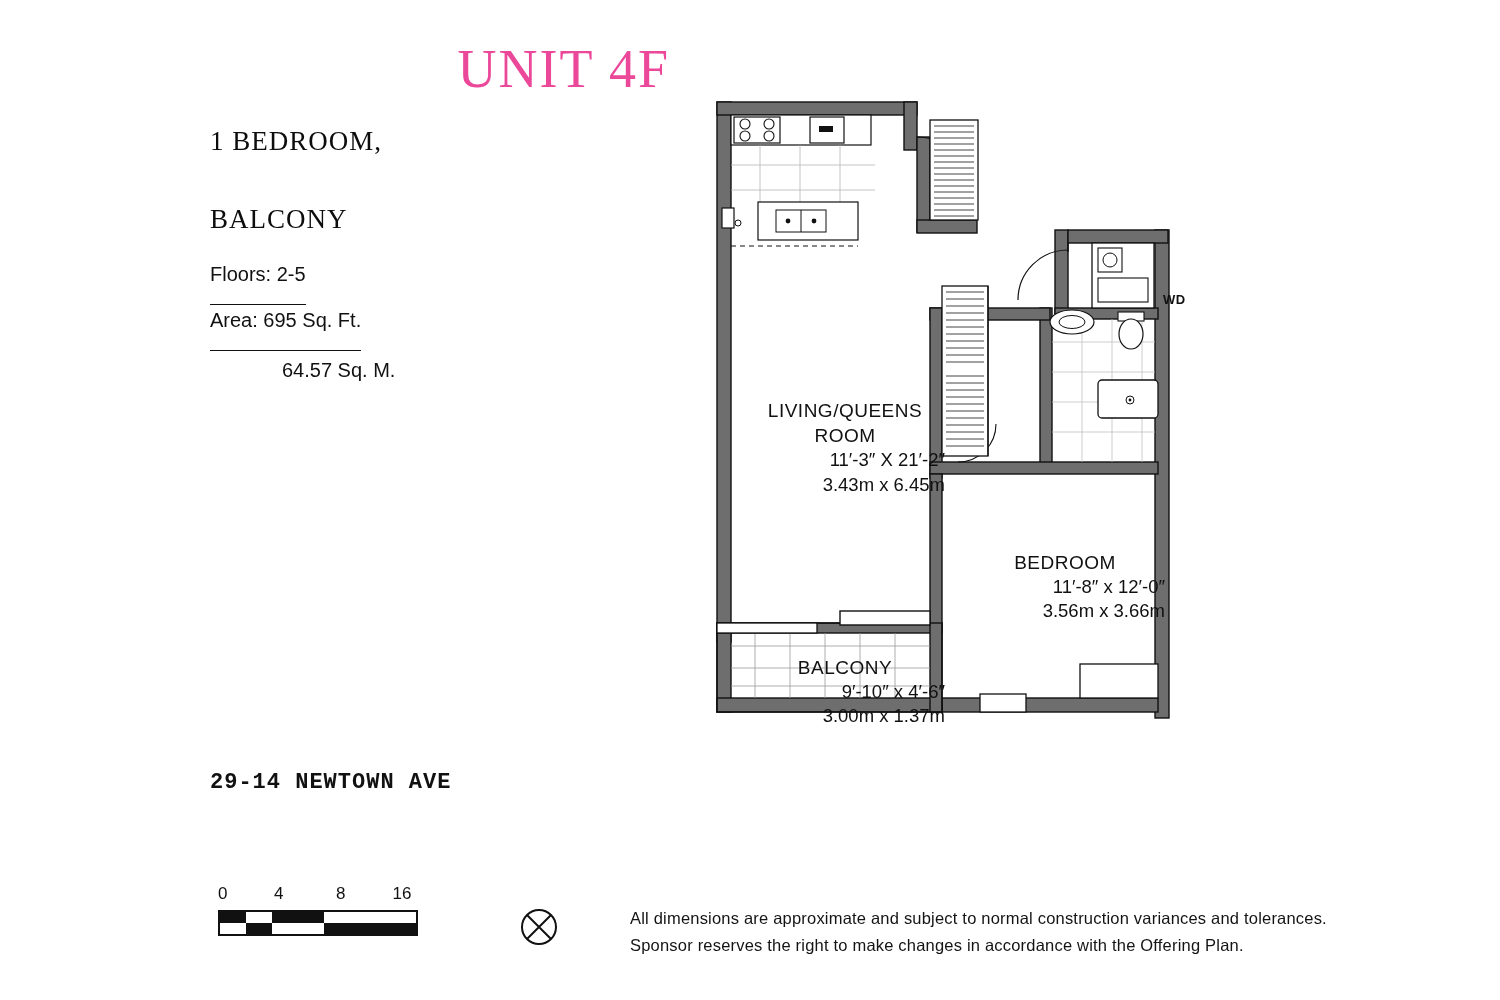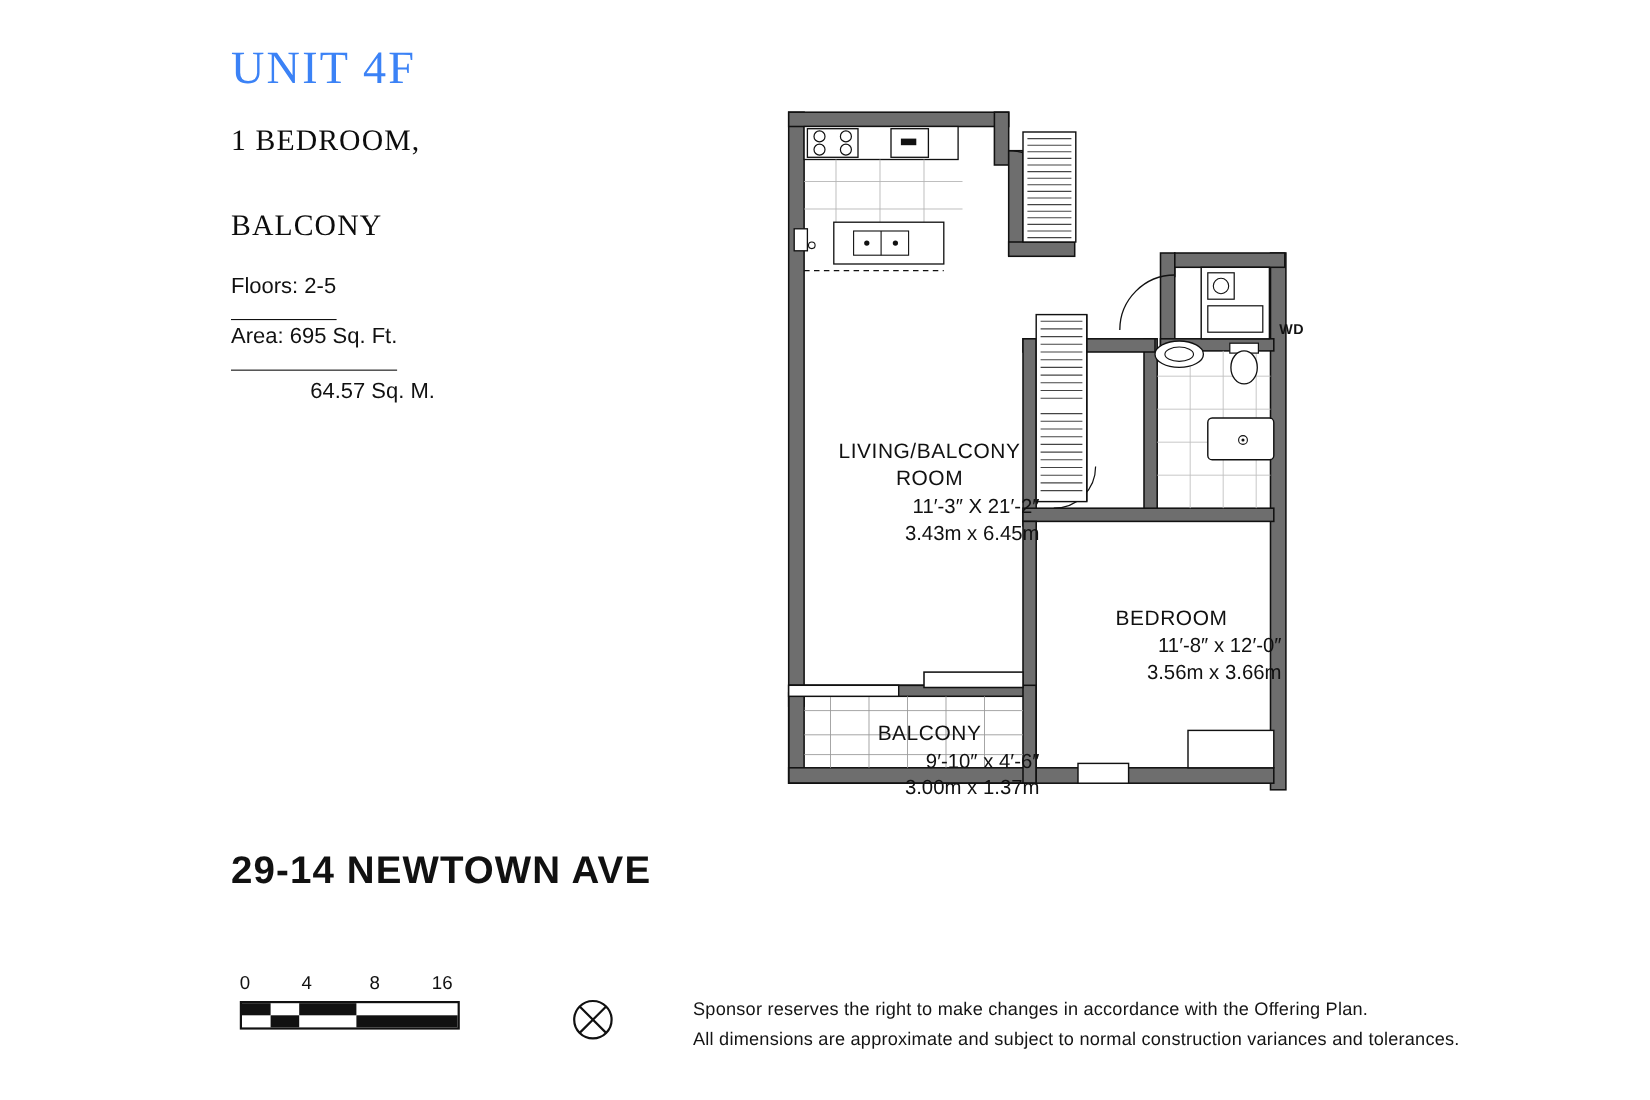--- a/index.html
+++ b/index.html
@@ -19,25 +19,26 @@
 
   
   .title-block {
     position: absolute;
     left: 210px;
     top: 38px;
     width: 460px;
   }
   .unit-title {
     font-family: "Liberation Serif", serif;
-    font-size: 42px;
+    font-size: 54px;
     letter-spacing: 2px;
     font-weight: 400;
     margin: 0 0 22px 0;
-    color: #3b82f6;
+    color: #ec4899;
+    text-align: right;
   }
   .unit-sub {
     font-family: "Liberation Serif", serif;
     font-size: 27px;
     letter-spacing: 1px;
     line-height: 1.45;
     margin: 0;
     color: #0d0d0d;
   }
   .meta {
@@ -54,22 +55,22 @@
   .meta-row2 {
     padding-left: 72px;
     margin-top: 4px;
   }
 
   
   .address {
     position: absolute;
     left: 210px;
     top: 768px;
-    font-family: Liberation Sans, sans-serif;
-    font-size: 35px;
+    font-family: Liberation Mono, monospace;
+    font-size: 22px;
     font-weight: 700;
     letter-spacing: 1px;
     line-height: 1.35;
   }
 
   
   .scalebar {
     position: absolute;
     left: 218px;
     top: 884px;
@@ -197,22 +198,22 @@
   </div>
 
   <div class="north">
     <svg width="42" height="42" viewBox="0 0 42 42">
       <circle cx="21" cy="21" r="17" fill="#ffffff" stroke="#111111" stroke-width="2"></circle>
       <path d="M9 9 L33 33 M33 9 L9 33" stroke="#111111" stroke-width="2"></path>
     </svg>
   </div>
 
   <div class="disclaimer">
+    <div>All dimensions are approximate and subject to normal construction variances and tolerances.</div>
     <div>Sponsor reserves the right to make changes in accordance with the Offering Plan.</div>
-    <div>All dimensions are approximate and subject to normal construction variances and tolerances.</div>
   </div>
 
   <div class="plan">
     <svg width="500" height="650" viewBox="0 0 500 650">
       <g>
 
         <rect x="17" y="12" width="14" height="540" fill="#6e6e6e" stroke="#111" stroke-width="1.4"></rect>
 
         <rect x="17" y="12" width="200" height="13" fill="#6e6e6e" stroke="#111" stroke-width="1.4"></rect>
 
@@ -369,21 +370,21 @@
         <rect x="280" y="604" width="46" height="18" fill="#ffffff" stroke="#111" stroke-width="1.3"></rect>
 
         <rect x="17" y="533" width="100" height="10" fill="#ffffff" stroke="#111" stroke-width="1.3"></rect>
 
       </g>
     </svg>
 
   </div>
 
   <div class="room-label lbl-living">
-    <div class="rl-name">LIVING/BALCONY</div>
+    <div class="rl-name">LIVING/QUEENS</div>
     <div class="rl-name">ROOM</div>
     <div class="rl-dim">11′-3″ X 21′-2″</div>
     <div class="rl-dim">3.43m x 6.45m</div>
   </div>
 
   <div class="room-label lbl-bed">
     <div class="rl-name">BEDROOM</div>
     <div class="rl-dim">11′-8″ x 12′-0″</div>
     <div class="rl-dim">3.56m x 3.66m</div>
   </div>

